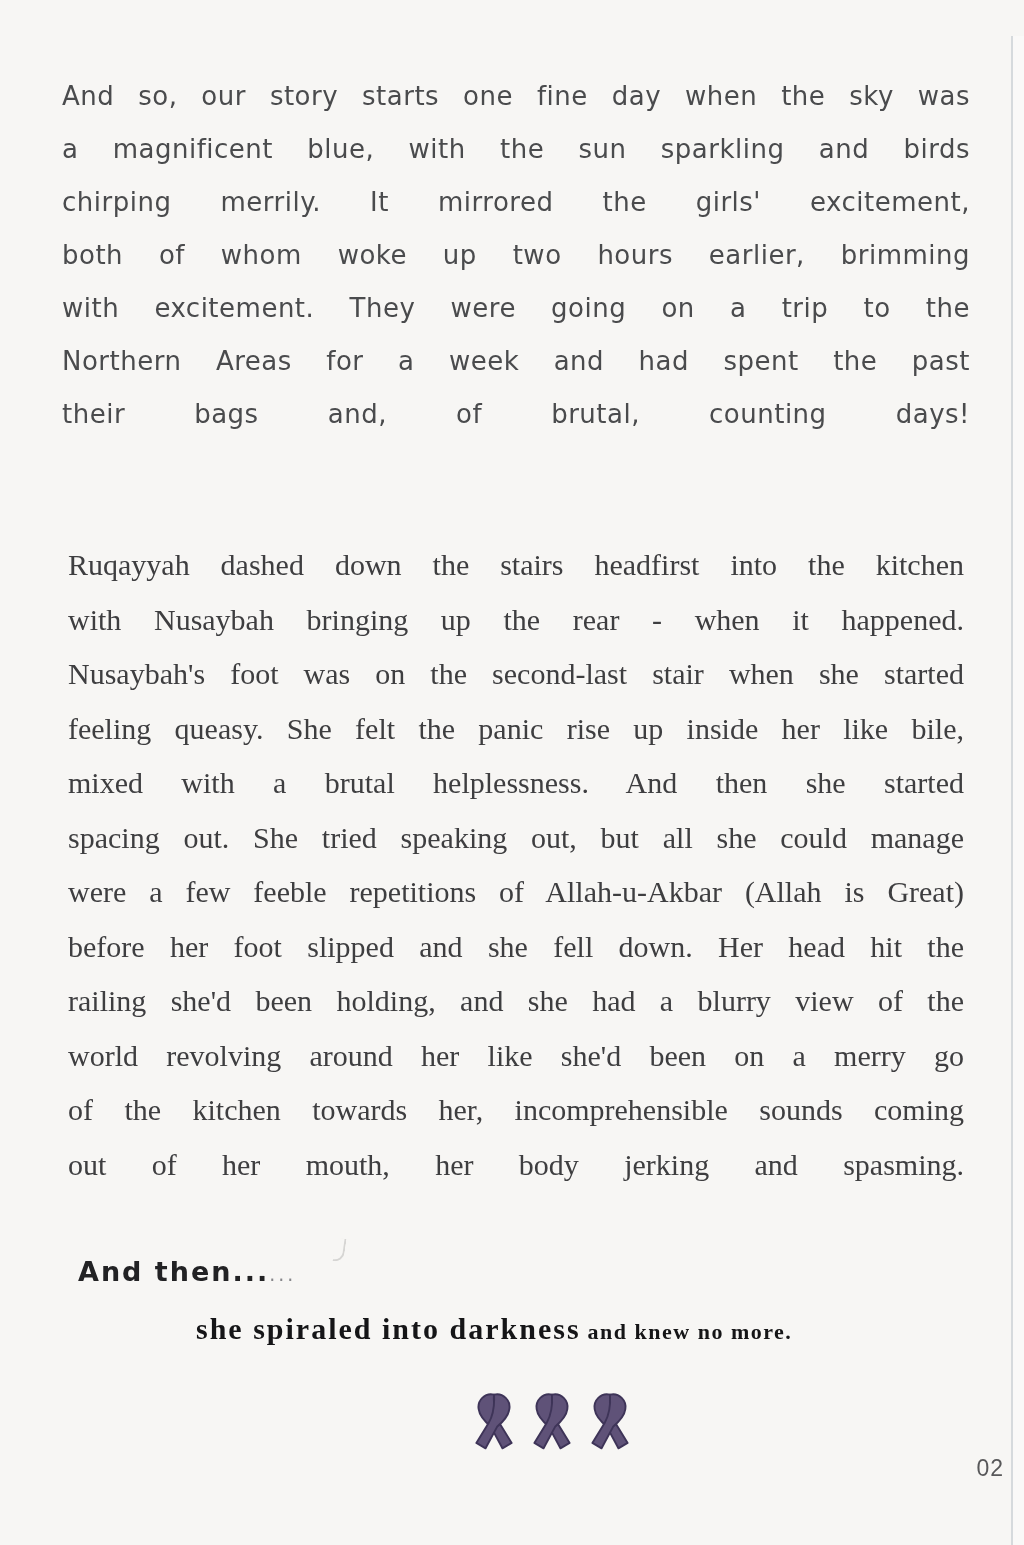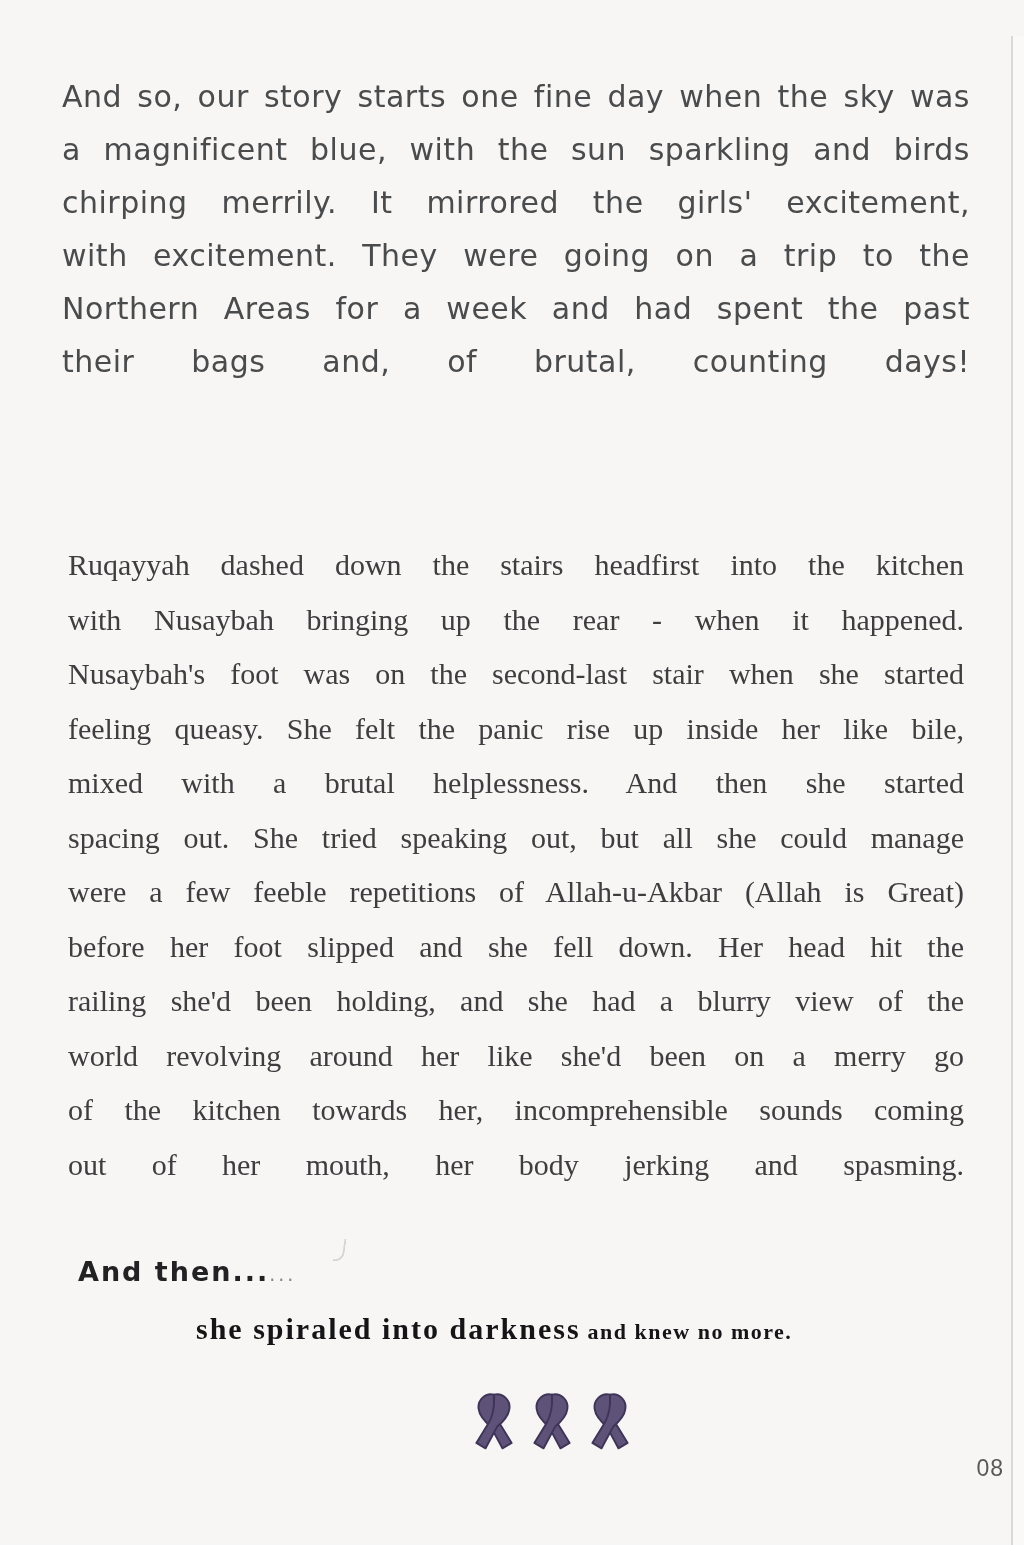--- a/index.html
+++ b/index.html
@@ -14,21 +14,21 @@
   }
   
   .scan-edge{
     position:absolute;top:36px;right:0;bottom:0;width:11px;
     background:#fbfbfa;border-left:2px solid #ccd1d6;opacity:.75;
   }
   
   .para-handwritten{
     position:absolute;left:62px;right:54px;top:70px;
     font-family:"DejaVu Sans", sans-serif;
-    font-size:30px;line-height:53px;
+    font-size:26px;line-height:53px;
     color:#4a4b4d;letter-spacing:.5px;
   }
   
   .para-serif{
     position:absolute;left:68px;right:60px;top:538px;
     font-family:"Liberation Serif", serif;
     font-size:30px;line-height:54.5px;
     color:#3e3e40;
   }
   .para-handwritten .line,
@@ -78,20 +78,21 @@
 <body>
 
 <div class="page">
 
   <div class="scan-edge"></div>
 
   <div class="para-handwritten">
       <div class="line">And so, our story starts one fine day when the sky was</div>
       <div class="line">a magnificent blue, with the sun sparkling and birds</div>
       <div class="line">chirping merrily. It mirrored the girls' excitement,</div>
+      <div class="line">both of whom woke up two hours earlier, brimming</div>
       <div class="line">with excitement. They were going on a trip to the</div>
       <div class="line">Northern Areas for a week and had spent the past</div>
       <div class="line">their bags and, of brutal, counting days!</div>
     </div>
 
   <div class="para-serif">
       <div class="line">Ruqayyah dashed down the stairs headfirst into the kitchen</div>
       <div class="line">with Nusaybah bringing up the rear - when it happened.</div>
       <div class="line">Nusaybah's foot was on the second-last stair when she started</div>
       <div class="line">feeling queasy. She felt the panic rise up inside her like bile,</div>
@@ -119,15 +120,15 @@
     <svg width="46" height="82" viewBox="0 0 60 90">
       <path d="M30 8 C18 5 8 16 10 27 C11 35 19 44 26 50 L41 78 L53 71 L37 45 C33 38 29 24 30 8 Z" fill="#5f5278"></path>
       <path d="M30 8 C42 5 52 16 50 27 C49 35 41 44 34 50 L19 78 L7 71 L23 45 C27 38 31 24 30 8 Z" fill="#5f5278"></path>
     </svg>
     <svg width="46" height="82" viewBox="0 0 60 90">
       <path d="M30 8 C18 5 8 16 10 27 C11 35 19 44 26 50 L41 78 L53 71 L37 45 C33 38 29 24 30 8 Z" fill="#5f5278"></path>
       <path d="M30 8 C42 5 52 16 50 27 C49 35 41 44 34 50 L19 78 L7 71 L23 45 C27 38 31 24 30 8 Z" fill="#5f5278"></path>
     </svg>
   </div>
 
-  <div class="page-number">08</div>
+  <div class="page-number">02</div>
 
 </div>
 
 </body></html>

